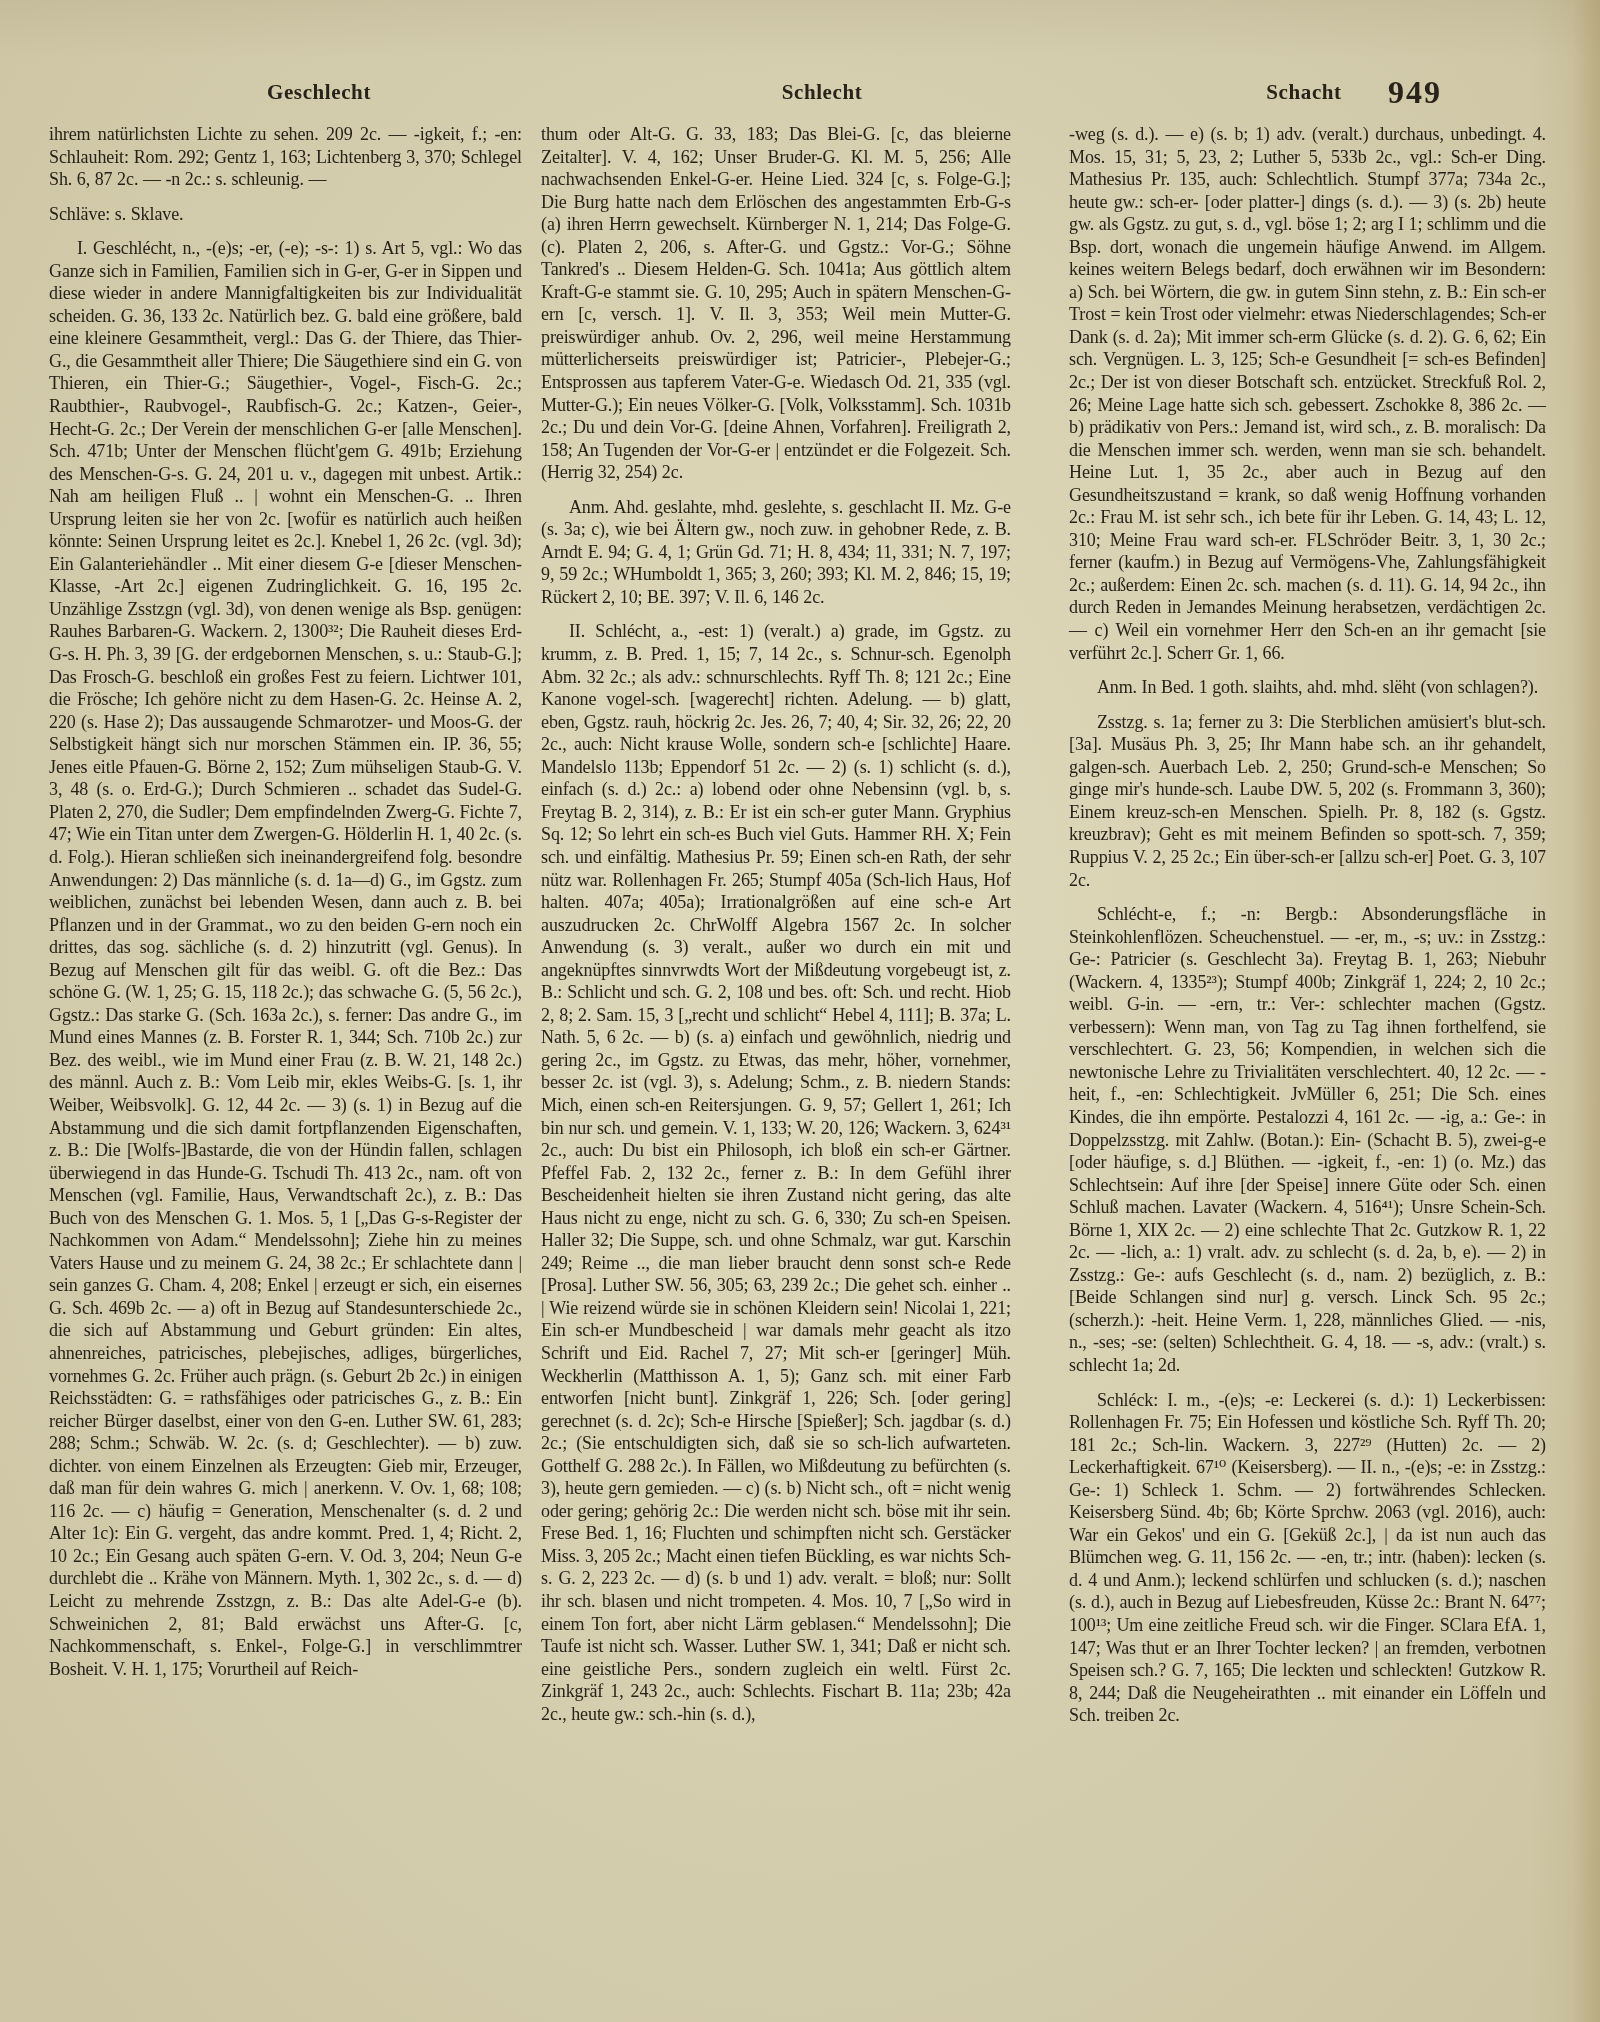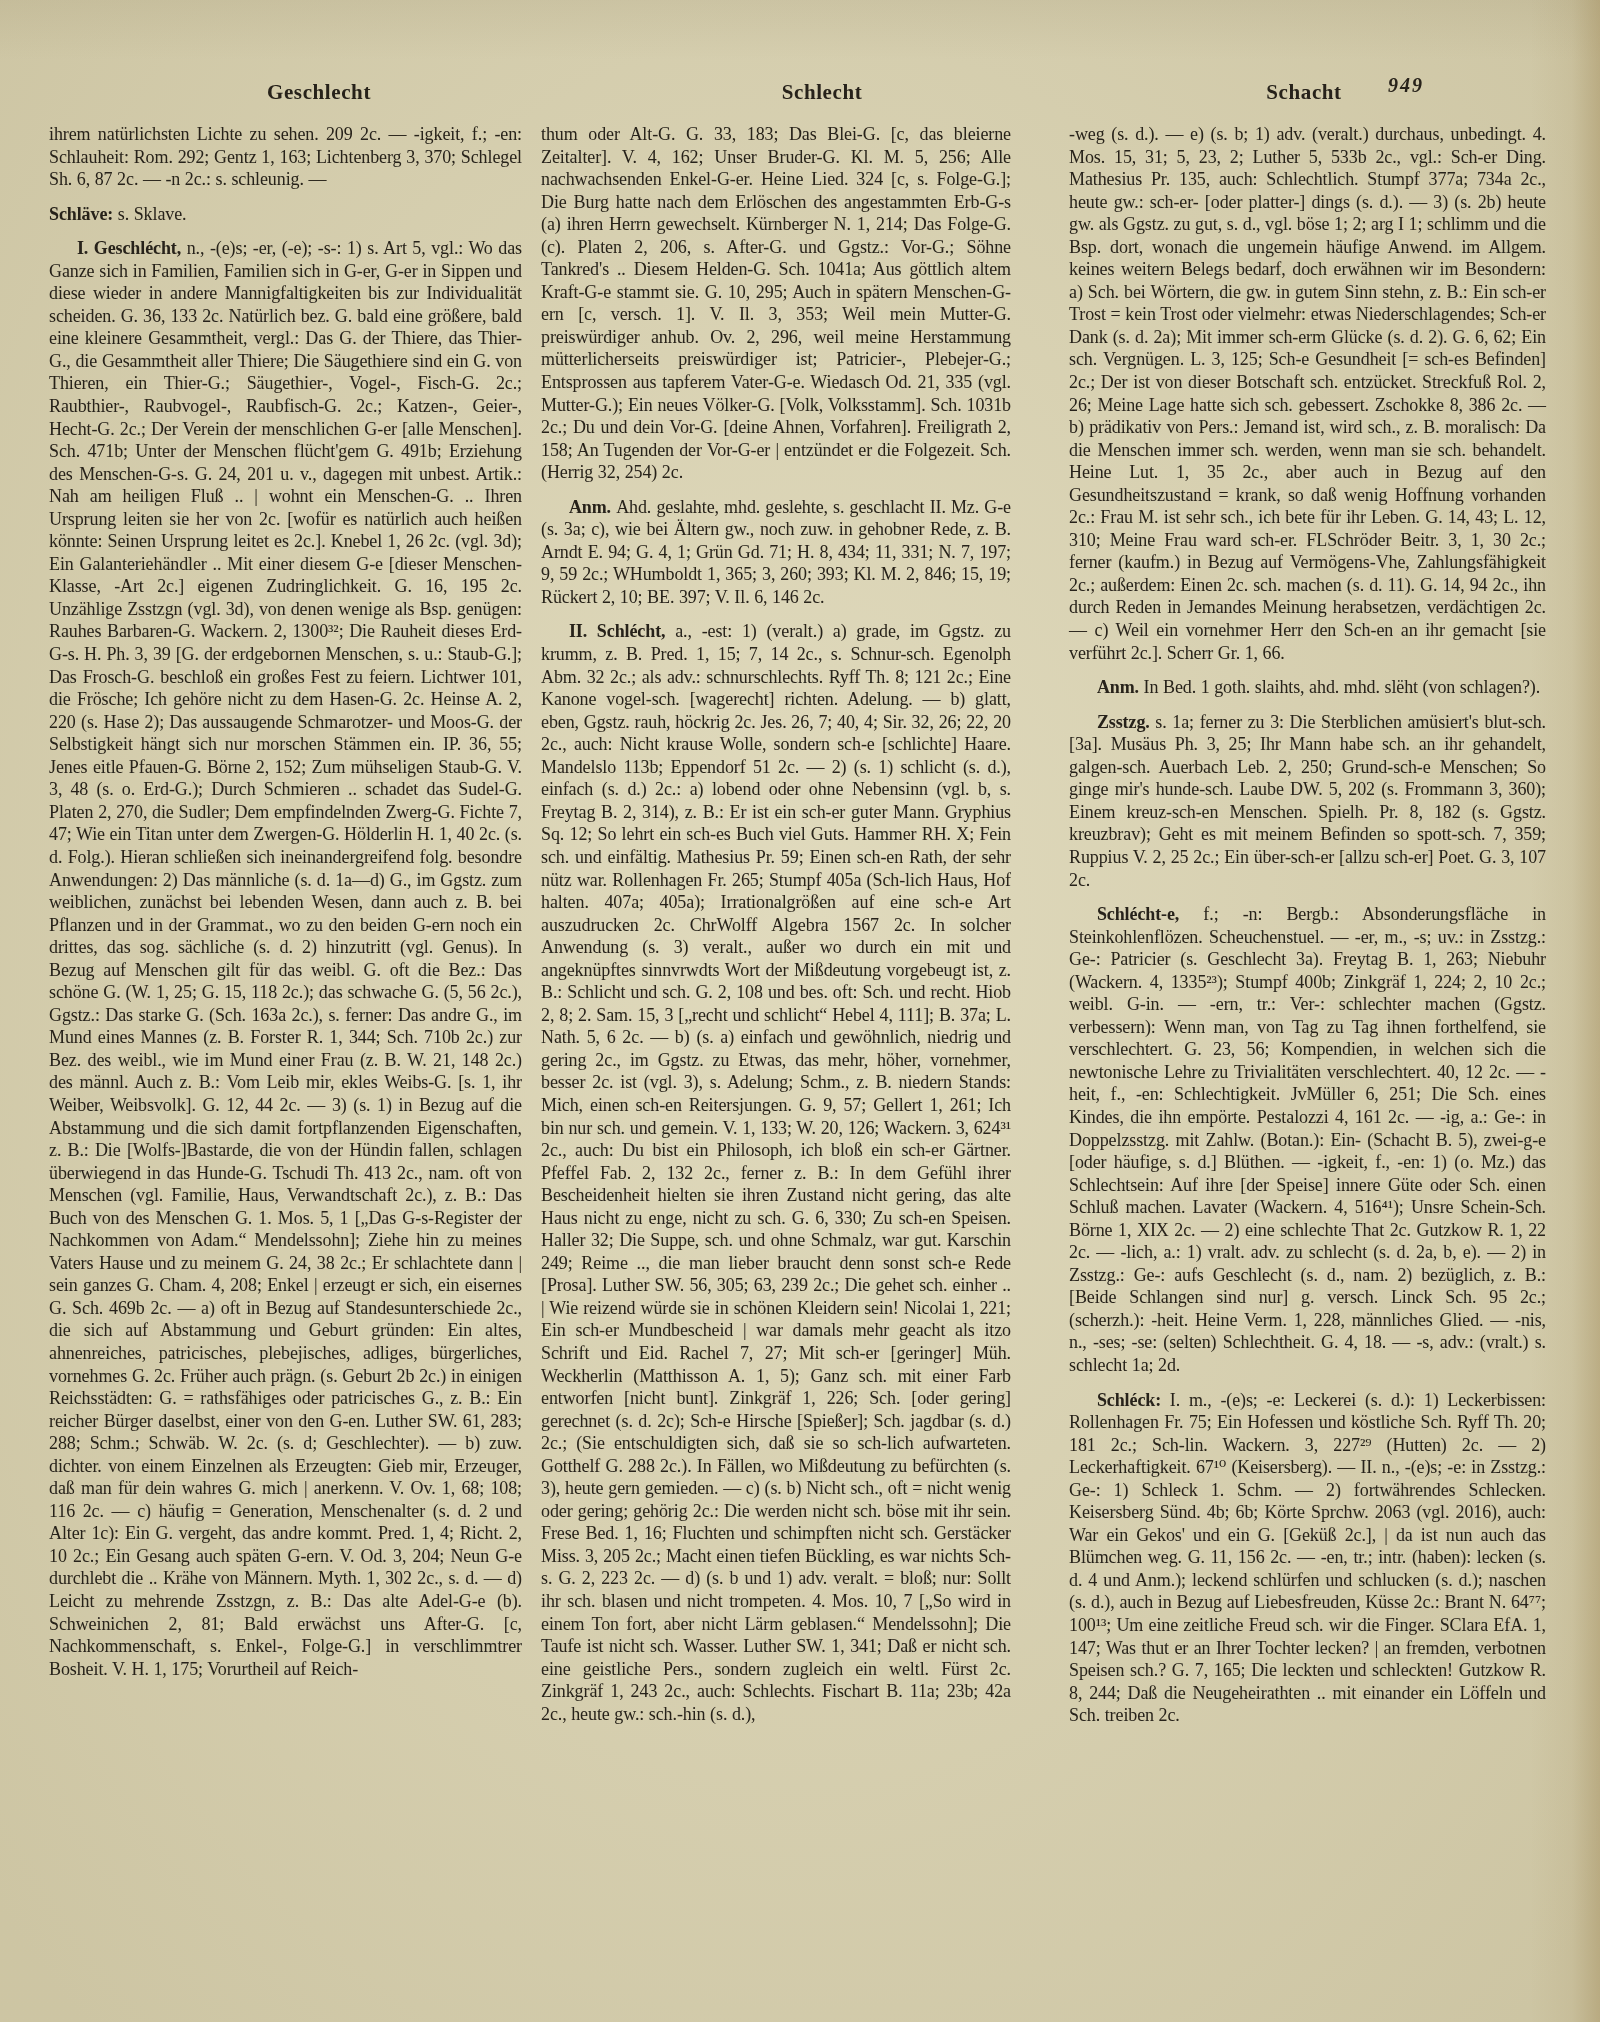--- a/index.html
+++ b/index.html
@@ -15,33 +15,33 @@
       linear-gradient(to left, rgba(160,138,88,0.45) 0px, rgba(160,138,88,0.12) 28px, rgba(160,138,88,0) 70px),
       linear-gradient(to bottom, rgba(120,105,70,0.10), rgba(120,105,70,0) 60px),
       radial-gradient(ellipse at 50% 45%, rgba(255,252,235,0.25), rgba(140,125,85,0.12) 95%);
   }
   .runhead {
     position:absolute; top:80px; transform:translateX(-50%);
     font-weight:bold; font-size:21px; letter-spacing:0.6px; white-space:nowrap;margin-left:46px;
   }
   #page-number {
     position:absolute; top:74px; left:1388px;
-    font-weight:bold; font-size:20px; letter-spacing:2px;font-style:italic;
+    font-weight:bold; font-size:32px; letter-spacing:2px;
   }
   .col {
     position:absolute; top:111px; height:1802px; overflow:hidden;
     font-size:18px; line-height:22.55px; text-align:justify;
     letter-spacing:-0.1px; word-spacing:0.2px;
   }
   #col-0 { left:37px;   width:497px; }
   #col-1 { left:529px;  width:494px; }
   #col-2 { left:1057px; width:501px; }
   p.par { margin:12px; padding:0; text-align:justify; }
   p.par.indent { text-indent:1.55em; }
-  p.par b { font-weight:bold; }
+  p.par b { font-weight:normal; }
 </style>
 </head>
 <body style="color: rgb(39, 34, 26); background-color: rgb(214, 207, 174);">
 
 <div id="paper-tint"></div>
 
 <header>
   <span class="runhead" style="left:273px">Geschlecht</span>
   <span class="runhead" style="left:776px">Schlecht</span>
   <span class="runhead" style="left:1258px">Schacht</span>

